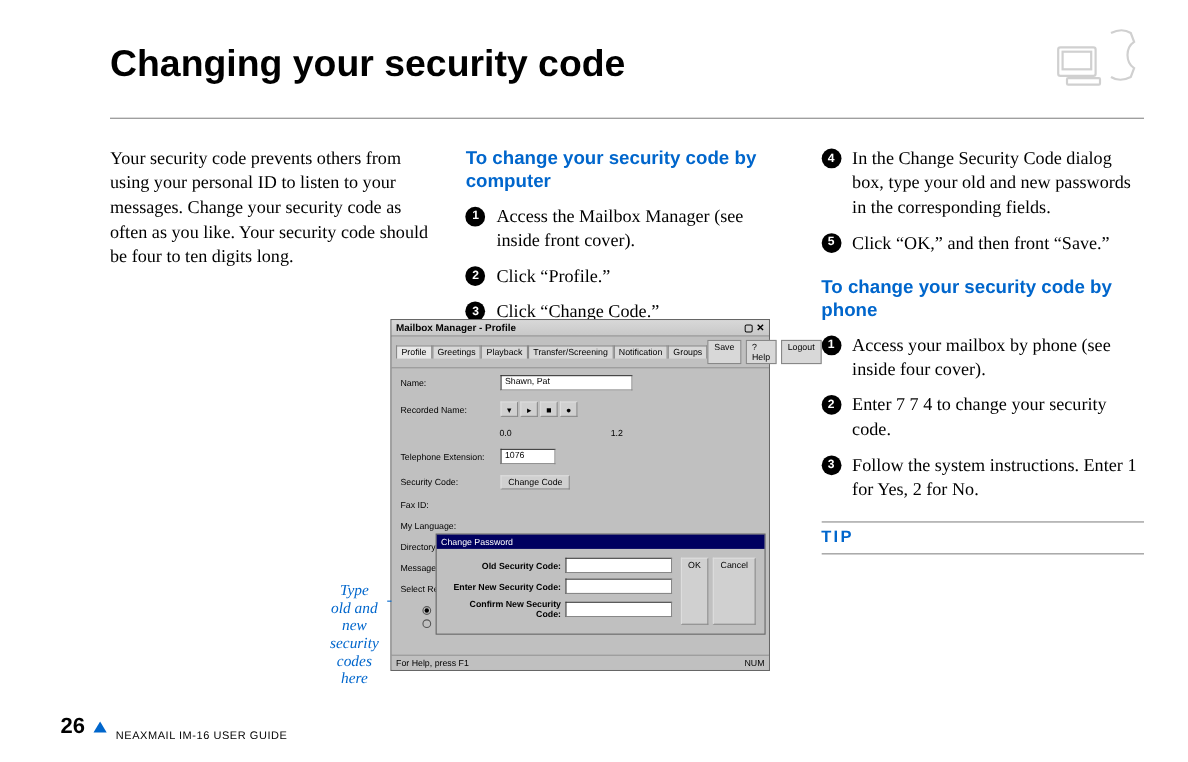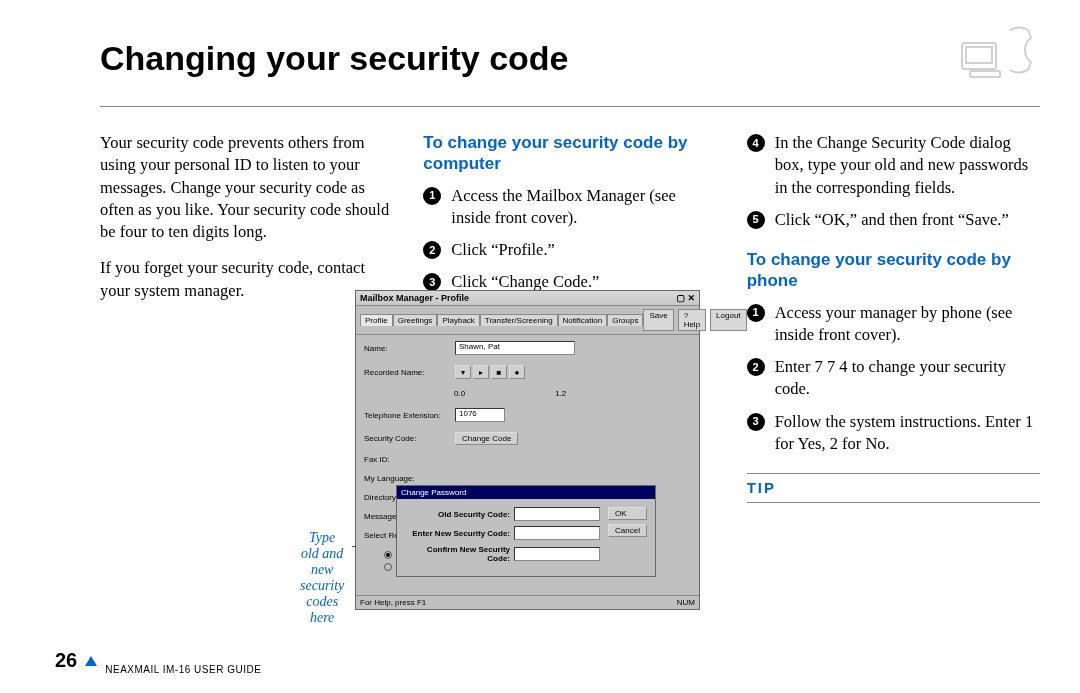--- a/index.html
+++ b/index.html
@@ -147,31 +147,31 @@
   .mock-body { padding:6px 8px; background:#c0c0c0; min-height:260px; position:relative; }
   .mrow { display:flex; align-items:center; margin-bottom:10px; gap:6px; }
   .mlabel { width:85px; font-size:8px; }
   .minput { background:#fff; border:1px inset #888; height:14px; flex:0 0 120px; font-size:8px; padding:0 3px; }
   .mbtn { border:1px outset #ddd; background:#d0d0d0; padding:1px 6px; font-size:8px; }
   .mslidergroup { display:flex; gap:2px; }
   .mslide { width:16px; height:14px; border:1px outset #ddd; background:#d0d0d0; display:flex;align-items:center;justify-content:center; font-size:8px;}
   .mdialog {
     position:absolute;
     left:40px; top:150px;
-    width:260px;
+    width:300px;
     border:1px solid #666;
     background:#c0c0c0;
   }
   .mdialog-title { background:#000060; color:#fff; font-size:8px; padding:2px 4px; }
   .mdialog-body { padding:8px; display:flex; gap:8px; }
   .mdialog-fields { flex:1; }
   .mdrow { display:flex; align-items:center; margin-bottom:5px; gap:4px;font-weight:bold; }
   .mdrow .mlabel { width:105px; text-align:right; font-size:8px; }
   .mdrow .minput { flex:1 1 auto; }
-  .mdialog-btns { display:flex; flex-direction:column; gap:4px; }
+  .mdialog-btns { display:flex; flex-direction:row; gap:4px; }
   .mradio { display:flex; align-items:center; gap:4px; font-size:8px; margin-left:20px; margin-bottom:3px;}
   .mradio .dot { width:8px;height:8px;border:1px solid #555;border-radius:50%;display:inline-block;position:relative;}
   .mradio .dot.on::after{content:"";position:absolute;left:1px;top:1px;width:4px;height:4px;background:#000;border-radius:50%;}
   .mstatus { border-top:1px solid #888; padding:2px 4px; display:flex; justify-content:space-between; font-size:8px; background:#c0c0c0;gap:12px;}
 
   .footer {
     position: absolute;
     left: 55px;
     bottom: 18px;
     display: flex;
@@ -208,21 +208,20 @@
       <rect x="10" y="46" width="30" height="6" rx="1"></rect>
       <path d="M50 5 q10 -5 18 0 l3 8 q-6 4 -6 12 q0 8 6 12 l-3 8 q-10 5 -18 0"></path>
     </svg>
   </div>
 </div>
 <div class="rule"></div>
 
 <div class="content">
   <div class="col">
     <p>Your security code prevents others from using your personal ID to listen to your messages. Change your security code as often as you like. Your security code should be four to ten digits long.</p>
-    <p>If you forget your security code, contact your system manager.</p>
   </div>
 
   <div class="col">
     <div class="subhead">To change your security code by computer</div>
     <ul class="steplist">
       <li>
           <span class="bullet-num">1</span>
           <span class="step-text">Access the Mailbox Manager (see inside front cover).</span>
         </li>
       <li>
@@ -244,21 +243,21 @@
         </li>
       <li>
           <span class="bullet-num">5</span>
           <span class="step-text">Click “OK,” and then front “Save.”</span>
         </li>
     </ul>
     <div class="subhead" style="margin-top:18px">To change your security code by phone</div>
     <ul class="steplist">
       <li>
           <span class="bullet-num">1</span>
-          <span class="step-text">Access your manager by phone (see inside front cover).</span>
+          <span class="step-text">Access your mailbox by phone (see inside four cover).</span>
         </li>
       <li>
           <span class="bullet-num">2</span>
           <span class="step-text">Enter 7 7 4 to change your security code.</span>
         </li>
       <li>
           <span class="bullet-num">3</span>
           <span class="step-text">Follow the system instructions. Enter 1 for Yes, 2 for No.</span>
         </li>
     </ul>

